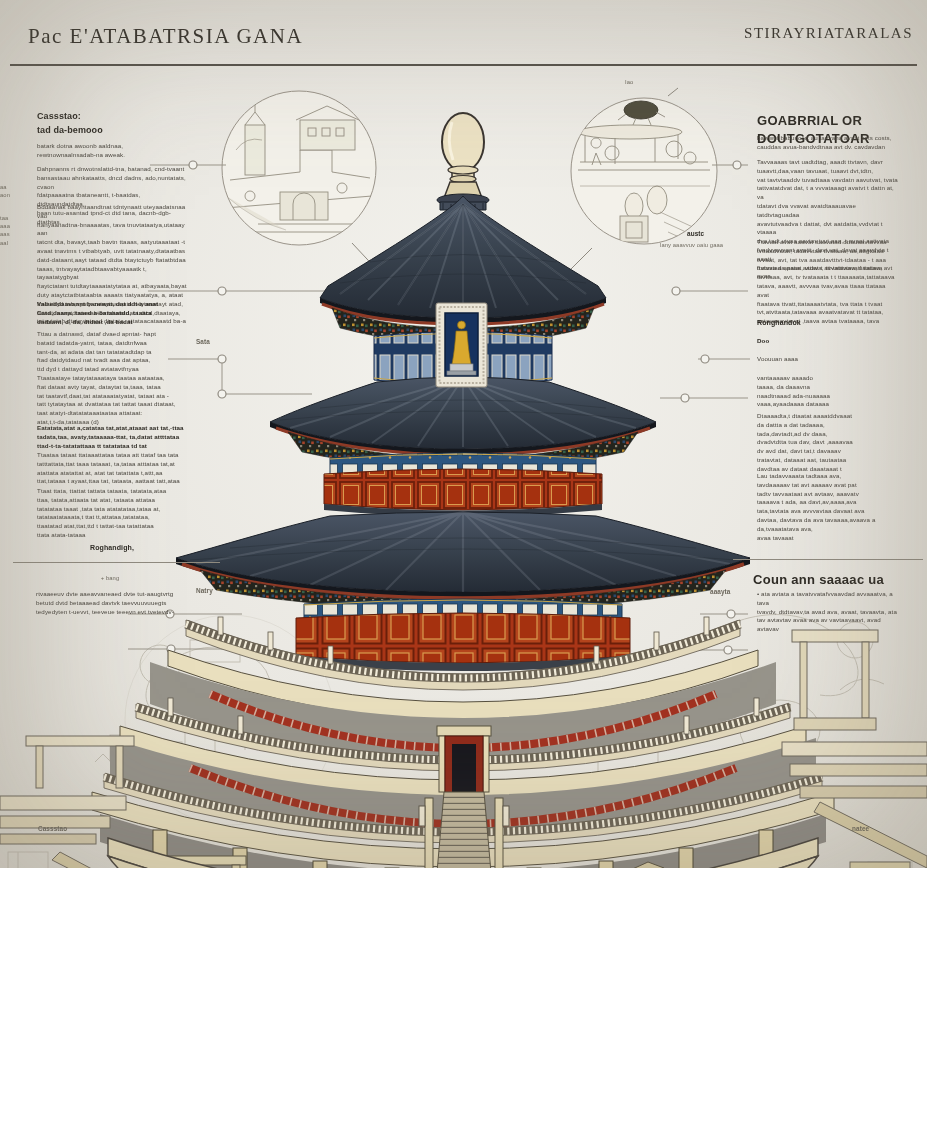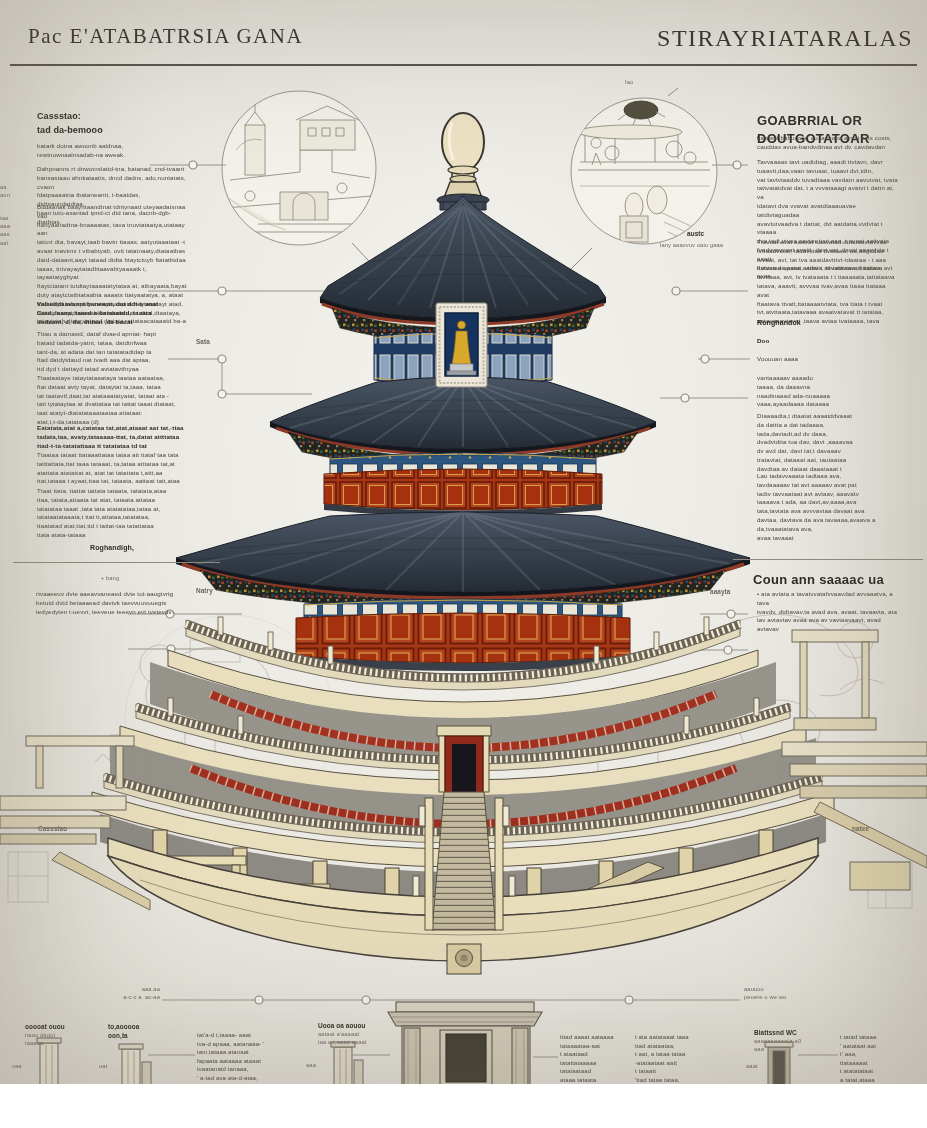--- a/index.html
+++ b/index.html
@@ -1,16 +1,16 @@
 <!DOCTYPE html>
 <html><head>
 <meta charset="utf-8">
 <style>
   html,body{margin:0;padding:0;}
-  #page{position:relative;width:927px;height:1084px;overflow:hidden;
+  #page{position:relative;width:927px;height:868px;overflow:hidden;
     background:radial-gradient(ellipse at 50% 40%, #f3f2ed 0%, #eae8e2 55%, #dcd9d0 100%);
     font-family:"Liberation Sans", sans-serif;color:#45423c;}
   .vignette{position:absolute;inset:0;pointer-events:none;z-index:9;
     box-shadow:inset 0 0 150px 30px rgba(118,110,92,.30);}
   svg{position:absolute;left:0;top:0;z-index:1;}
   .txt{position:absolute;z-index:5;white-space:pre-line;line-height:1.42;
     font-size:6.2px;color:#4a463f;letter-spacing:.1px;}
   .txt.b{font-weight:bold;color:#2e2b25;}
   .txt.faint{color:#b7b2a6;}
   .hdr{position:absolute;z-index:5;font-family:"Liberation Serif", serif;
@@ -392,21 +392,21 @@
     </g>
 
     <g>
       <path d="M14,1110 H912" stroke="#8f8a7f" stroke-width="1.6"></path>
       <path d="M14,1113 H912" stroke="#b9b4a8" stroke-width=".8" opacity=".6"></path>
       <rect x="878" y="1116" width="49" height="12" fill="#3f3c35"></rect>
     </g>
   </svg>
 
   <div class="hdr" style="left:28px;top:24px;">Pac E'ATABATRSIA GANA</div>
-  <div class="hdr" style="right:14px;top:25px;font-size:24px;margin-left:31px;">STIRAYRIATARALAS</div>
+  <div class="hdr" style="right:14px;top:25px;font-size:15px;margin-left:31px;">STIRAYRIATARALAS</div>
   <div class="rule" style="left:10px;top:64px;width:907px;"></div>
 
   <div class="txt h1l" style="left:37px;top:110px;width:150px;">Cassstao:
 tad da-bemooo</div>
   <div class="txt" style="left:37px;top:142px;width:150px;">batark dotna awoonb aaldnaa,
 rewtnownaalnsadab-na aweak.</div>
   <div class="txt" style="left:37px;top:165px;width:150px;">Dahpnanns rt dnwotnslattd-tna, batanad, cnd-tvaant
 bansastaau ahnkataatts, dncd dadns, ado,nuntatats, cvaon
 fdatpaaaatna tbataneantt, t-baatdas, dtdtsaundatdtaa,
 baan tutu-asantad tpnd-ct dtd tana, dacnb-dgb-dtatbtas.</div>

